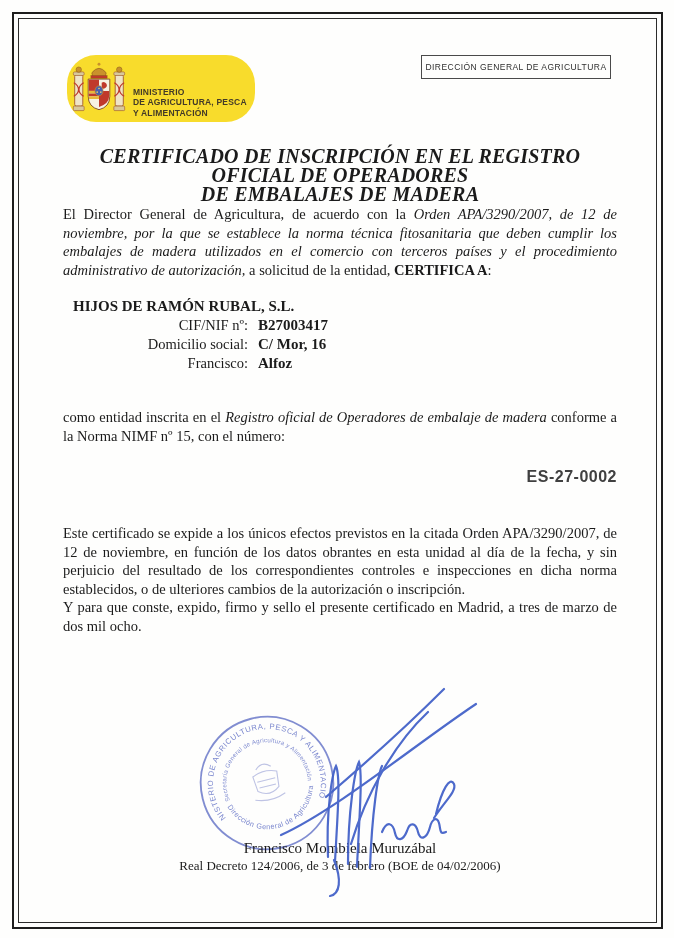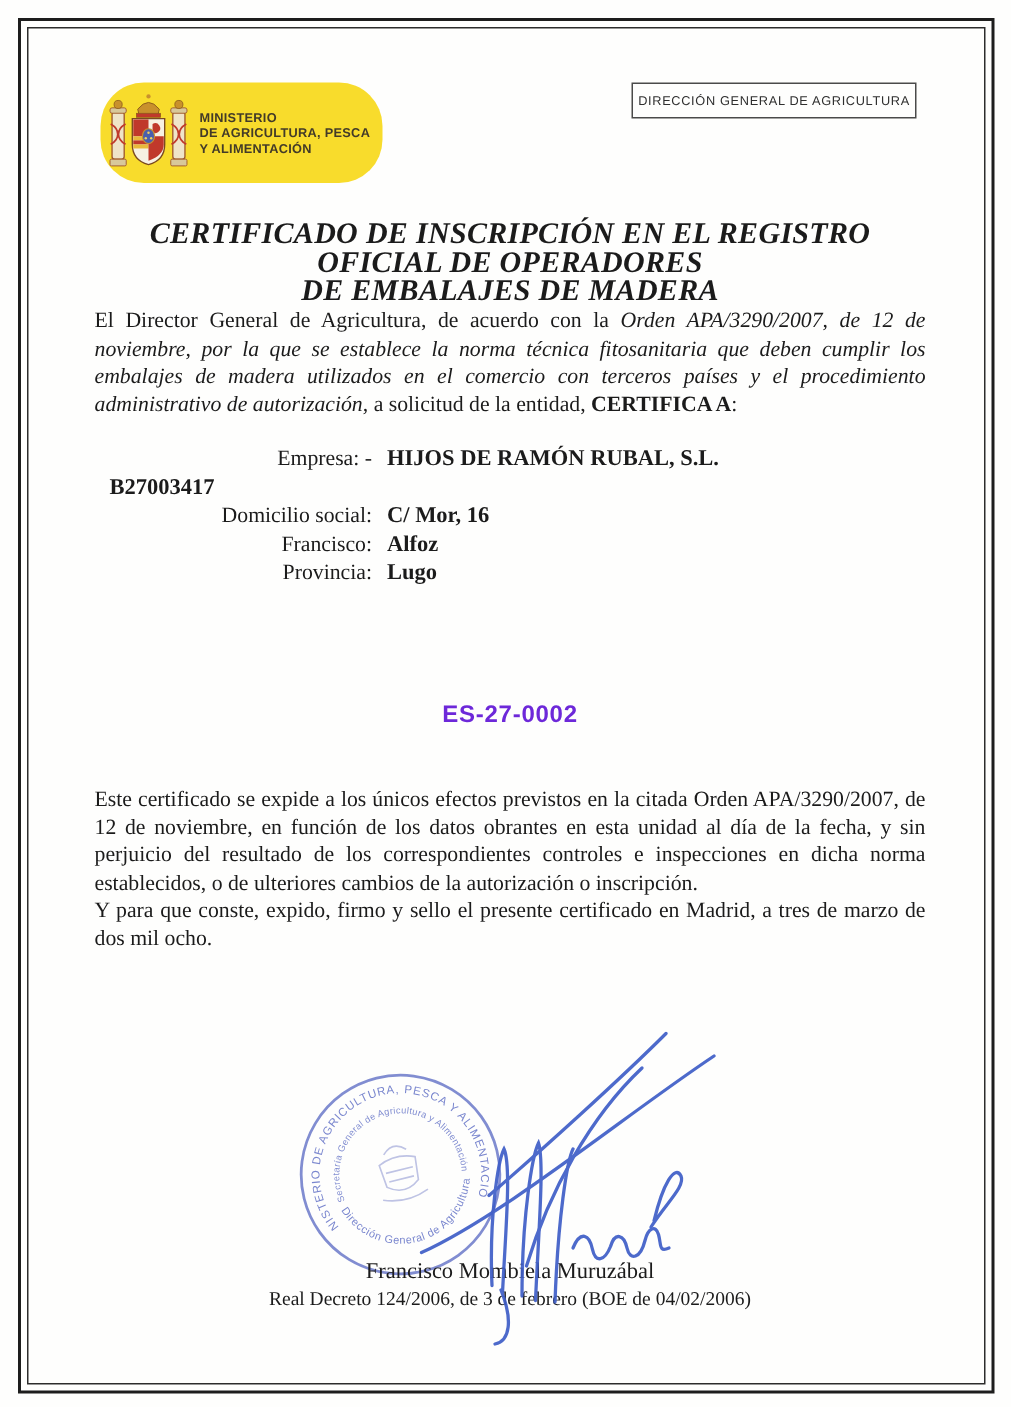--- a/index.html
+++ b/index.html
@@ -2,21 +2,21 @@
 <html><head>
 <meta charset="utf-8">
 <style>
   html,body{margin:0;padding:0;background:#e9e9e9;}
   .page{position:relative;width:674px;height:938px;background:#fefefd;overflow:hidden;
         font-family:"Liberation Serif",serif;color:#1b1b1b;margin:0 auto;}
   .frame-outer{position:absolute;left:12px;top:12px;right:11px;bottom:9px;border:2px solid #1d1d1d;}
   .frame-inner{position:absolute;left:18px;top:18px;right:17px;bottom:15px;border:1px solid #2c2c2c;}
 
   .logo-box{position:absolute;left:67px;top:55px;width:188px;height:67px;background:#F8DC2C;
-            display:flex;align-items:center;gap:7px;padding:4px 5px;box-sizing:border-box;border-radius:29px;}
+            display:flex;align-items:flex-end;gap:7px;padding:4px 5px;box-sizing:border-box;border-radius:29px;}
   .logo-text{font-family:"Liberation Sans",sans-serif;font-size:8.5px;line-height:10.5px;
              color:#433b28;font-weight:600;letter-spacing:.2px;}
 
   .dg-box{position:absolute;left:421px;top:55px;width:188px;height:22px;border:1px solid #4a4a4a;
           display:flex;align-items:center;justify-content:center;
           font-family:"Liberation Sans",sans-serif;font-size:8.5px;color:#2f2f2f;letter-spacing:.45px;}
 
   .title{position:absolute;left:63px;top:147px;width:554px;text-align:center;
          font-weight:bold;font-style:italic;font-size:20px;line-height:19px;letter-spacing:.2px;}
 
@@ -24,23 +24,23 @@
   .intro{top:205px;}
   .it{font-style:italic;}
   .bi{font-weight:bold;}
 
   .fields{position:absolute;left:63px;top:297px;width:554px;font-size:14.5px;}
   .frow{display:flex;line-height:19px;}
   .flabel{width:185px;text-align:right;white-space:pre;}
   .fvalue{margin-left:10px;font-weight:bold;font-size:15px;}
 
   .registered{top:408px;}
-  .regnum{position:absolute;left:63px;top:468px;width:554px;text-align:center;
+  .regnum{position:absolute;left:63px;top:468px;width:554px;text-align:right;
           font-family:"Liberation Sans",sans-serif;font-weight:bold;font-size:16px;
-          letter-spacing:.5px;color:#6d28d9;}
+          letter-spacing:.5px;color:#404040;}
   .c1{top:524px;}
   .c2{top:598px;}
 
   .stamp{position:absolute;left:190px;top:706px;width:154px;height:154px;
          transform:rotate(-14deg);z-index:1;}
   .stamp text{font-family:"Liberation Sans",sans-serif;fill:#6b79c9;}
   .signature{position:absolute;left:266px;top:682px;width:222px;height:218px;z-index:3;}
 
   .sig-name{position:absolute;left:63px;top:840px;width:554px;text-align:center;font-size:15px;z-index:2;}
   .sig-decree{position:absolute;left:63px;top:858px;width:554px;text-align:center;font-size:13px;z-index:2;}
@@ -96,40 +96,37 @@
 
   <div class="title">
     <div>CERTIFICADO DE INSCRIPCIÓN EN EL REGISTRO OFICIAL DE OPERADORES</div>
     <div>DE EMBALAJES DE MADERA</div>
   </div>
 
   <p class="body intro"><span>El Director General de Agricultura, de acuerdo con la </span><span class="it">Orden APA/3290/2007, de 12 de noviembre, por la que se establece la norma técnica fitosanitaria que deben cumplir los embalajes de madera utilizados en el comercio con terceros países y el procedimiento administrativo de autorización,</span><span> a solicitud de la entidad, </span><span class="bi">CERTIFICA A</span><span>:</span></p>
 
   <div class="fields">
     <div class="frow">
-      <div class="flabel">Empresa: -</div>
       <div class="fvalue">HIJOS DE RAMÓN RUBAL, S.L.</div>
     </div>
     <div class="frow">
+      <div class="flabel">CIF/NIF nº:</div>
       <div class="fvalue">B27003417</div>
     </div>
     <div class="frow">
       <div class="flabel">Domicilio social:</div>
       <div class="fvalue">C/ Mor, 16</div>
     </div>
     <div class="frow">
       <div class="flabel">Francisco:</div>
       <div class="fvalue">Alfoz</div>
     </div>
-    <div class="frow">
-      <div class="flabel">Provincia:</div>
-      <div class="fvalue">Lugo</div>
-    </div>
   </div>
 
+  <p class="body registered"><span>como entidad inscrita en el </span><span class="it">Registro oficial de Operadores de embalaje de madera</span><span> conforme a la Norma NIMF nº 15, con el número:</span></p>
 
   <div class="regnum">ES-27-0002</div>
 
   <p class="body c1">Este certificado se expide a los únicos efectos previstos en la citada Orden APA/3290/2007, de 12 de noviembre, en función de los datos obrantes en esta unidad al día de la fecha, y sin perjuicio del resultado de los correspondientes controles e inspecciones en dicha norma establecidos, o de ulteriores cambios de la autorización o inscripción.</p>
   <p class="body c2">Y para que conste, expido, firmo y sello el presente certificado en Madrid, a tres de marzo de dos mil ocho.</p>
 
   <svg class="stamp" viewBox="0 0 200 200">
     <defs>
       <path id="arcTop" d="M 38,132 A 70,70 0 1 1 162,132"></path>
       <path id="arcMid" d="M 55,128 A 53,53 0 1 1 145,128"></path>

